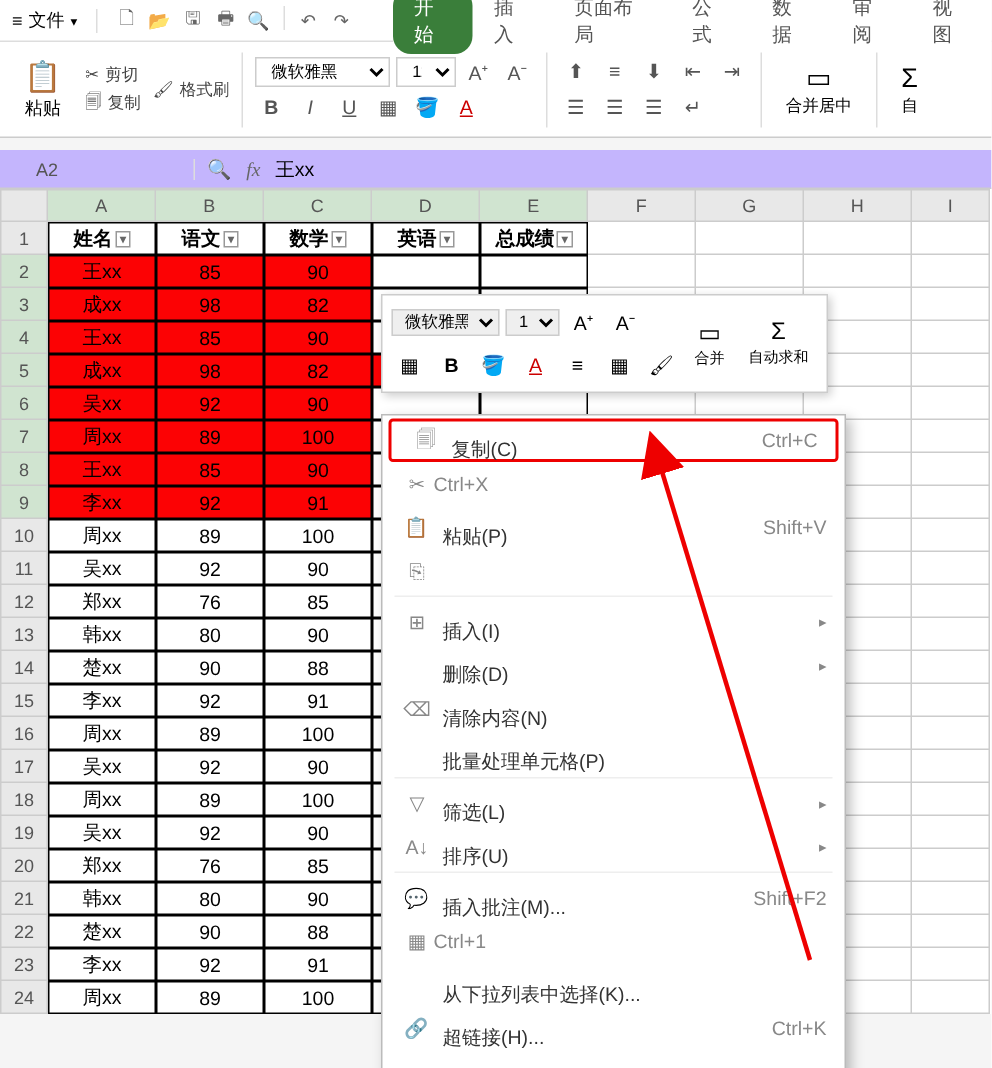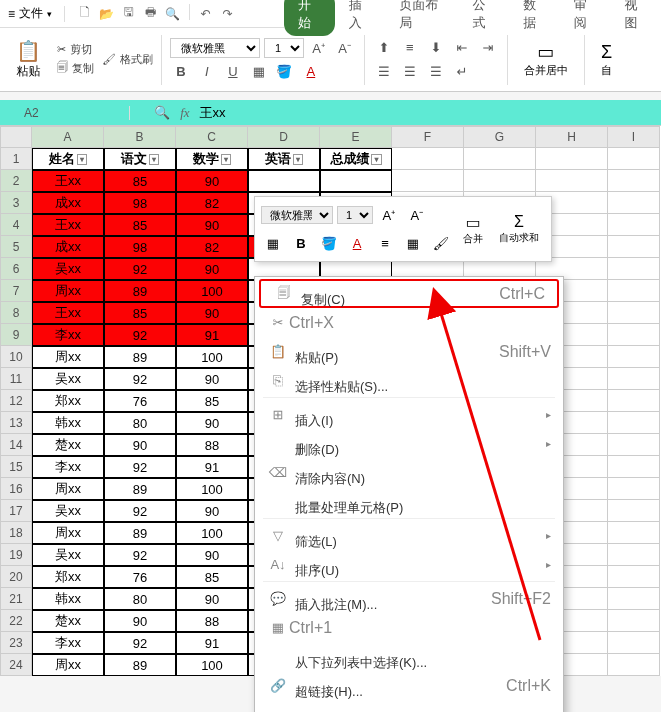--- a/index.html
+++ b/index.html
@@ -22,21 +22,21 @@
 .rib-group { display: flex; flex-direction: column; gap: 2px; font-size: 11px; color: #444; }
 .rib-col { display: flex; align-items: center; gap: 4px; }
 .rib-paste { display: flex; flex-direction: column; align-items: center; padding: 2px 8px; font-size: 12px; }
 .rib-paste-icon { font-size: 20px; }
 .rib-sep { width: 1px; height: 50px; background: #ddd; }
 .font-sel { font-size: 11px; border: 1px solid #ccc; padding: 2px 6px; background: #fff; }
 .rib-btn { width: 22px; height: 22px; display: flex; align-items: center; justify-content: center; border: none; background: transparent; font-size: 13px; color: #555; }
 .rib-merge { display: flex; flex-direction: column; align-items: center; font-size: 11px; padding: 0 8px; }
 
 
-.ref-bar { background: #5eead4; height: 26px; display: flex; align-items: center; border-bottom: 1px solid #ccc; gap: 16px; }
+.ref-bar { background: #c4b5fd; height: 26px; display: flex; align-items: center; border-bottom: 1px solid #ccc; }
 .name-box { width: 130px; border-right: 1px solid #ddd; padding: 0 24px; font-size: 12px; color: #555; }
 .fx-area { flex: 1; display: flex; align-items: center; padding: 0 8px; gap: 10px; font-size: 13px; color: #666; }
 .fx-label { font-style: italic; font-family: serif; }
 .fx-val { color: #000; }
 
 
 .sheet { position: relative; background: #fff; }
 .col-headers { display: flex; height: 22px; }
 .corner { width: 32px; background: #e8e8e8; border: 1px solid #ccc; }
 .col-h { background: #e8e8e8; border: 1px solid #ccc; border-left: none; text-align: center; font-size: 12px; color: #555; display: flex; align-items: center; justify-content: center; }
@@ -60,21 +60,21 @@
 .mini-sel { border: 1px solid #ccc; padding: 1px 4px; font-size: 11px; }
 .mini-btn { width: 24px; height: 24px; display: flex; align-items: center; justify-content: center; font-size: 13px; }
 .mini-col { display: flex; flex-direction: column; align-items: center; font-size: 10px; padding: 0 6px; }
 .mini-row2 { display: flex; gap: 4px; margin-top: 4px; }
 
 
 .ctx-menu { position: absolute; top: 276px; left: 254px; width: 310px; background: #fff; border: 1px solid #bbb; box-shadow: 3px 3px 8px rgba(0,0,0,0.25); font-size: 13px; padding: 2px 0; }
 .ctx-item { display: flex; align-items: center; height: 29px; padding: 0 12px; color: #333; position: relative; }
 .ctx-icon { width: 22px; text-align: center; color: #888; font-size: 13px; }
 .ctx-label { flex: 1; padding-left: 6px; margin-top: 12px; }
-.ctx-shortcut { color: #888; font-size: 16px; }
+.ctx-shortcut { color: #888; font-size: 13px; }
 .ctx-arrow { color: #888; font-size: 10px; padding-left: 8px; }
 .ctx-item.highlighted { border: 2px solid #e00; border-radius: 3px; margin: 0 4px; }
 .ctx-sep { height: 1px; background: #eee; margin: 2px 8px; }
 
 
 .red-arrow { position: absolute; pointer-events: none; }
 </style>
 </head>
 <body>
 
@@ -90,21 +90,21 @@
     <div class="menu-icon">📂</div>
     <div class="menu-icon">🖫</div>
     <div class="menu-icon">🖶</div>
     <div class="menu-icon">🔍</div>
     <div class="menu-sep"></div>
     <div class="menu-icon">↶</div>
     <div class="menu-icon">↷</div>
   </div>
 </div>
 
-<div class="ribbon-tabs" style="position:absolute;top:0;left:284px;height:28px;">
+<div class="ribbon-tabs" style="position:absolute;top:0;left:262px;height:28px;">
   <div class="ribbon-tab active">开始</div>
   <div class="ribbon-tab">插入</div>
   <div class="ribbon-tab">页面布局</div>
   <div class="ribbon-tab">公式</div>
   <div class="ribbon-tab">数据</div>
   <div class="ribbon-tab">审阅</div>
   <div class="ribbon-tab">视图</div>
 </div>
 
 <div class="ribbon">
@@ -553,21 +553,20 @@
     <span class="ctx-icon">✂</span>
     <span class="ctx-shortcut">Ctrl+X</span>
   </div>
   <div class="ctx-item">
     <span class="ctx-icon">📋</span>
     <span class="ctx-label">粘贴(P)</span>
     <span class="ctx-shortcut">Shift+V</span>
   </div>
   <div class="ctx-item">
     <span class="ctx-icon">⎘</span>
-    <span class="ctx-label">选择性粘贴(S)...</span>
   </div>
   <div class="ctx-sep"></div>
   <div class="ctx-item">
     <span class="ctx-icon">⊞</span>
     <span class="ctx-label">插入(I)</span>
     <span class="ctx-arrow">▸</span>
   </div>
   <div class="ctx-item">
     <span class="ctx-icon"></span>
     <span class="ctx-label">删除(D)</span>

